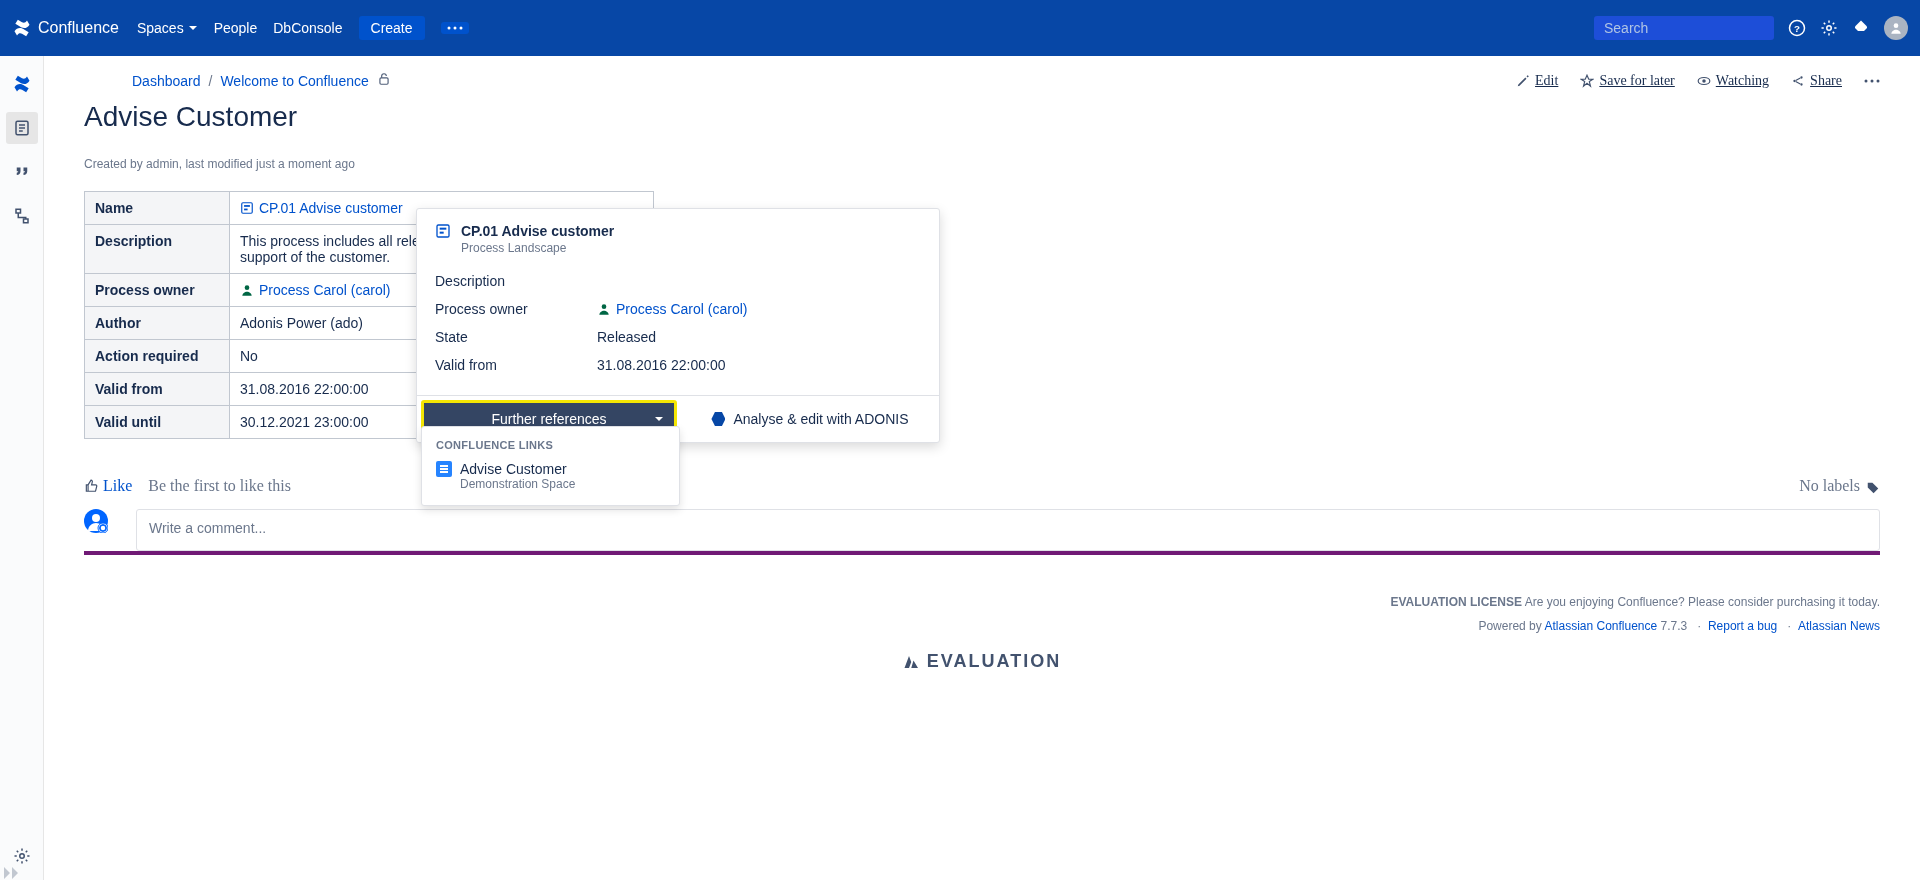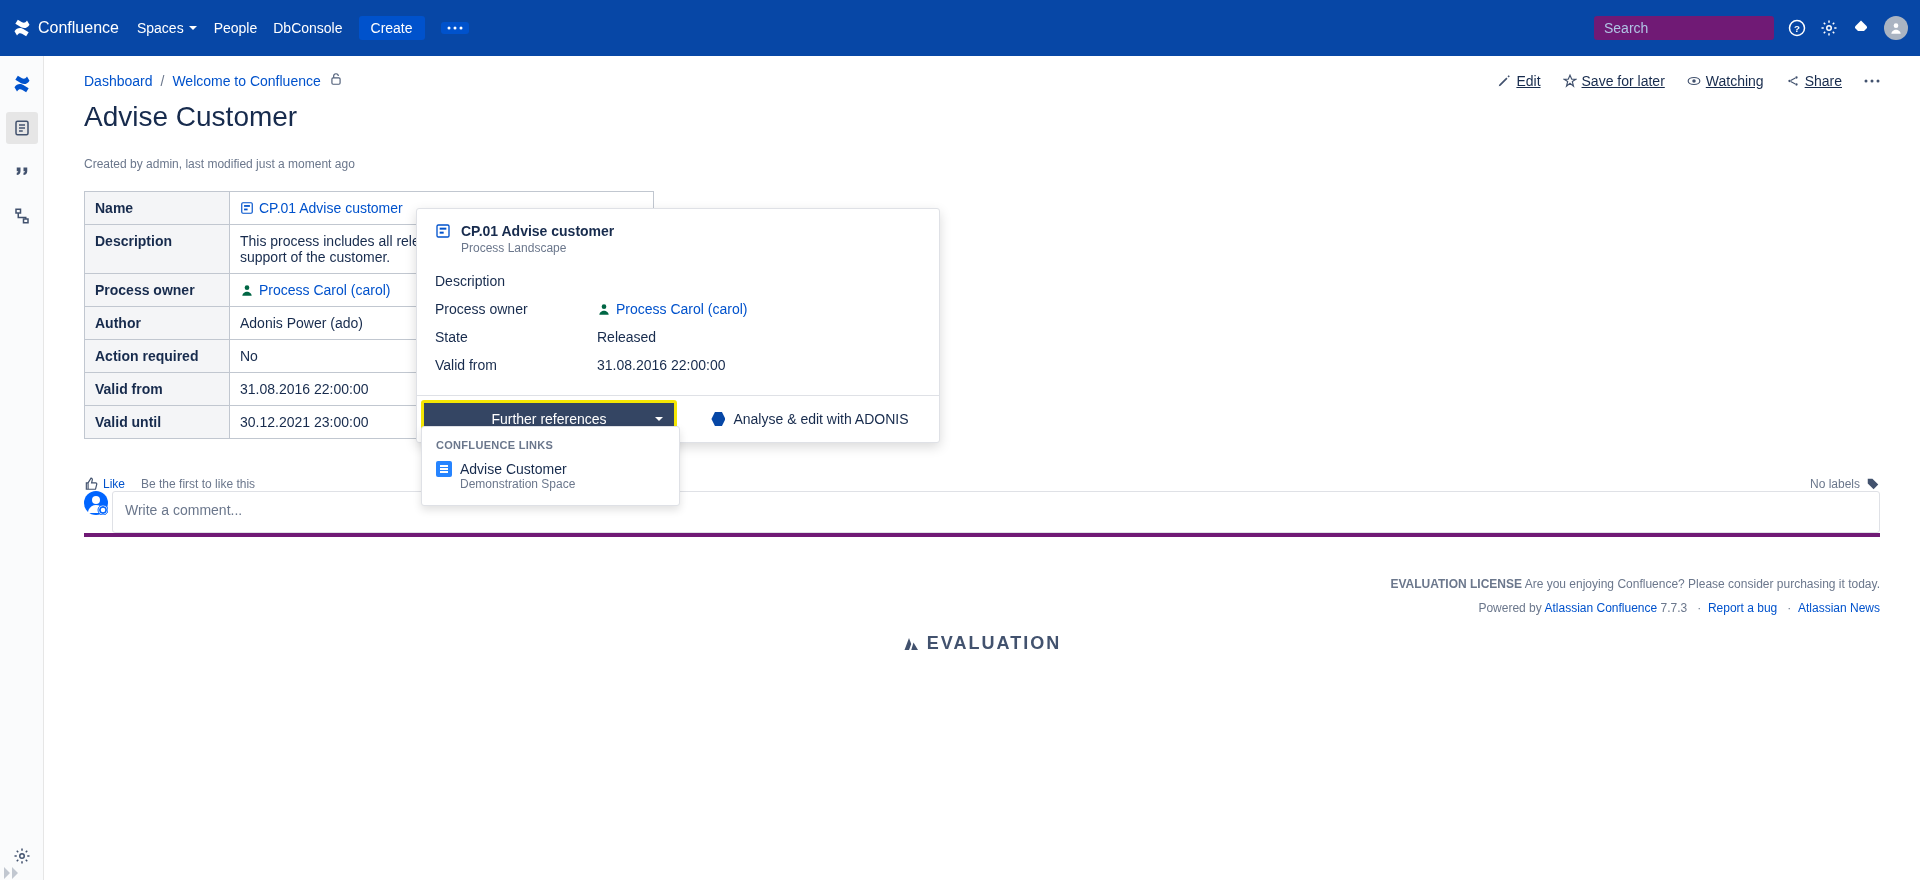--- a/index.html
+++ b/index.html
@@ -8,43 +8,43 @@
 
 
 .topnav { background: #0747a6; height: 56px; display: flex; align-items: center; padding: 0 12px; color: #fff; }
 .brand { display: flex; align-items: center; font-weight: 500; font-size: 16px; margin-right: 18px; }
 .brand svg { margin-right: 6px; }
 .nav-items { display: flex; align-items: center; gap: 16px; }
 .nav-item { color: #fff; cursor: pointer; font-size: 14px; display: flex; align-items: center; gap: 4px; }
 .create-btn { background: #0052cc; padding: 4px 12px; border-radius: 3px; cursor: pointer; font-weight: 500; }
 .more-btn { background: #0052cc; padding: 4px 6px; border-radius: 3px; cursor: pointer; display: flex; align-items: center; justify-content: center; }
 .nav-right { margin-left: auto; display: flex; align-items: center; gap: 14px; }
-.search-box { background: #701a75; border-radius: 3px; padding: 4px 10px; display: flex; width: 180px; }
+.search-box { background: #1d4ed8; border-radius: 3px; padding: 4px 10px; display: flex; width: 180px; }
 .search-box input { background: transparent; border: none; outline: none; color: #fff; font-size: 14px; flex: 1; }
 .search-box input::placeholder { color: #b0c4e4; }
 .avatar-circle { width: 24px; height: 24px; border-radius: 50%; background: #aab4c2; display: flex; align-items: center; justify-content: center; }
 
 
 .layout { display: flex; min-height: calc(100vh - 40px); }
 .sidebar { width: 44px; background: #fafbfc; border-right: 1px solid #e6e6e6; display: flex; flex-direction: column; align-items: center; padding-top: 12px; gap: 12px; position: relative; }
 .sidebar-item { width: 32px; height: 32px; display: flex; align-items: center; justify-content: center; border-radius: 3px; cursor: pointer; color: #42526e; }
 .sidebar-item.active { background: #e6e6e6; }
 .sidebar-bottom { margin-top: auto; padding-bottom: 40px; }
 .expand-handle { position: absolute; bottom: 8px; left: 0; color: #999; cursor: pointer; }
 
 .main { flex: 1; padding: 16px 40px 40px 40px; position: relative; }
 
 
-.page-head { display: flex; align-items: center; }
+.page-head { display: flex; align-items: center; margin-left: 48px; }
 .breadcrumb { color: #0052cc; font-size: 14px; display: flex; align-items: center; gap: 8px; }
 .breadcrumb a { color: #0052cc; }
 .breadcrumb .sep { color: #6b778c; }
 .restrict-icon { color: #505f79; cursor: pointer; }
 .page-actions { margin-left: auto; display: flex; align-items: center; gap: 22px; color: #172b4d; font-size: 14px; }
-.page-action { display: flex; align-items: center; gap: 5px; cursor: pointer; }
+.page-action { display: flex; align-items: center; gap: 5px; cursor: pointer; font-family: Liberation Serif, serif; }
 .page-action.underline span { text-decoration: underline; }
 
 
 .page-title { font-size: 28px; font-weight: 500; margin-top: 12px; color: #172b4d; }
 .page-meta { color: #6b778c; font-size: 12px; margin-top: 24px; }
 
 
 .info-table { border-collapse: collapse; margin-top: 20px; width: 570px; }
 .info-table td { border: 1px solid #c1c7d0; padding: 8px 10px; font-size: 14px; vertical-align: top; }
 .info-table td:first-child { background: #f4f5f7; font-weight: 600; width: 145px; }
@@ -69,26 +69,26 @@
 
 .refs-dropdown { position: absolute; top: 217px; left: 4px; width: 259px; background: #fff; border: 1px solid #dfe1e6; box-shadow: 0 4px 8px rgba(0,0,0,0.12); border-radius: 3px; padding: 8px 0; z-index: 11; }
 .dd-heading { font-size: 11px; color: #6b778c; font-weight: 600; padding: 4px 14px; letter-spacing: 0.3px; }
 .dd-item { padding: 6px 14px; display: flex; align-items: flex-start; gap: 8px; cursor: pointer; }
 .dd-item-title { font-size: 14px; color: #172b4d; }
 .dd-item-sub { font-size: 12px; color: #6b778c; }
 .page-icon-sm { width: 16px; height: 16px; background: #2684ff; border-radius: 2px; display: flex; align-items: center; justify-content: center; flex-shrink: 0; }
 .page-icon-sm::after { content: ""; width: 8px; height: 2px; background: #fff; box-shadow: 0 3px 0 #fff, 0 -3px 0 #fff; }
 
 
-.social-row { display: flex; align-items: center; gap: 16px; margin-top: 38px; font-size: 12px; color: #6b778c; }
+.social-row { display: flex; align-items: center; gap: 16px; margin-top: 38px; font-size: 16px; color: #6b778c; font-family: Liberation Serif, serif; }
 .like-btn { display: flex; align-items: center; gap: 5px; cursor: pointer; color: #0052cc; }
 .labels-right { margin-left: auto; display: flex; align-items: flex-end; gap: 6px; color: #6b778c; }
 
 
-.comment-area { display: flex; gap: 4px; }
+.comment-area { display: flex; gap: 28px; margin-top: 14px; }
 .comment-avatar { width: 24px; height: 24px; }
 .comment-input { flex: 1; border: 1px solid #dfe1e6; border-radius: 3px; padding: 10px 12px; color: #6b778c; font-size: 14px; min-height: 42px; cursor: text; }
 
 
 .footer { text-align: right; color: #6b778c; font-size: 12px; padding: 40px 0 20px 0; border-top: 4px solid #701a75; }
 .footer .eval { font-weight: 700; text-transform: uppercase; }
 .footer-row2 { margin-top: 10px; }
 .footer-row2 a { color: #0052cc; }
 .footer-logo { margin-top: 18px; font-weight: 700; font-size: 18px; color: #42526e; letter-spacing: 2px; display: flex; align-items: center; justify-content: center; gap: 6px; }
 

